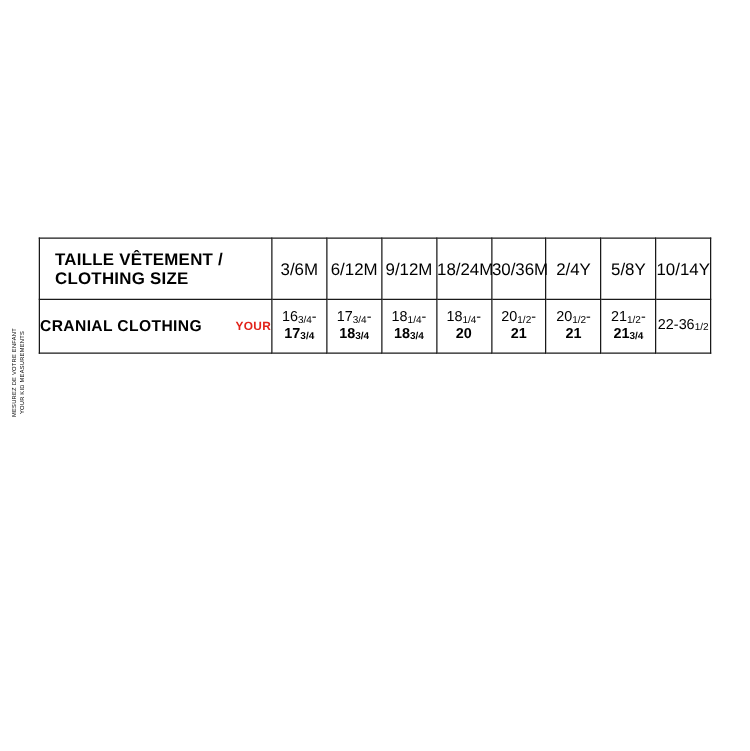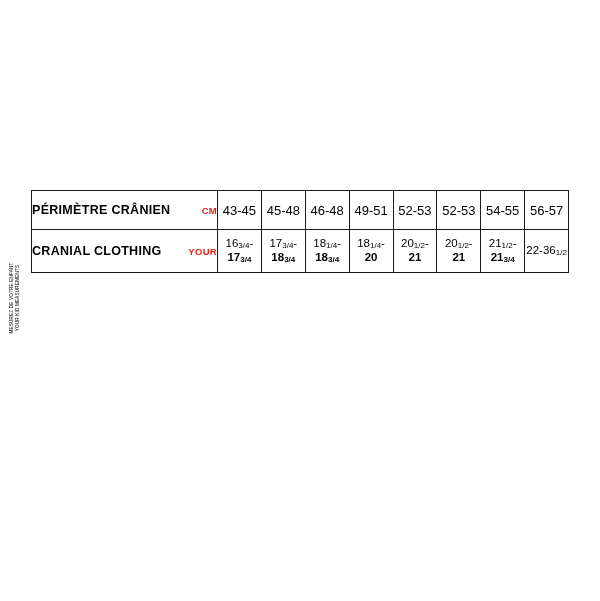--- a/index.html
+++ b/index.html
@@ -143,37 +143,37 @@
 
   <div id="side-label">
     <div class="vtext">
       <span>MESUREZ DE VOTRE ENFANT</span><br>
       <span>YOUR KID MEASUREMENTS</span>
     </div>
   </div>
 
   <table id="size-table">
     <tbody>
-
-      <tr class="row-band">
-        <td class="col-head row-label-cell">
-          <div class="row-label-wrap">
-            <span class="row-label">PÉRIMÈTRE CRÂNIEN</span>
-            <span class="unit">CM</span>
+      <tr class="head-row">
+        <td class="col-head">
+          <div class="head-title">
+            <span>TAILLE VÊTEMENT /</span><br>
+            <span>CLOTHING SIZE</span>
           </div>
         </td>
-        <td class="val-cm">43-45</td>
-        <td class="val-cm">45-48</td>
-        <td class="val-cm">46-48</td>
-        <td class="val-cm">49-51</td>
-        <td class="val-cm">52-53</td>
-        <td class="val-cm">52-53</td>
-        <td class="val-cm">54-55</td>
-        <td class="val-cm">56-57</td>
+        <td class="size-head">3/6M</td>
+        <td class="size-head">6/12M</td>
+        <td class="size-head">9/12M</td>
+        <td class="size-head">18/24M</td>
+        <td class="size-head">30/36M</td>
+        <td class="size-head">2/4Y</td>
+        <td class="size-head">5/8Y</td>
+        <td class="size-head">10/14Y</td>
       </tr>
+
 
       <tr class="row-band tall">
         <td class="col-head row-label-cell">
           <div class="row-label-wrap">
             <span class="row-label">CRANIAL CLOTHING</span>
             <span class="unit">YOUR</span>
           </div>
         </td>
         <td class="val-inch">
           <span class="nowrap"><span>16</span><span class="frac">3/4</span><span>-</span></span>

